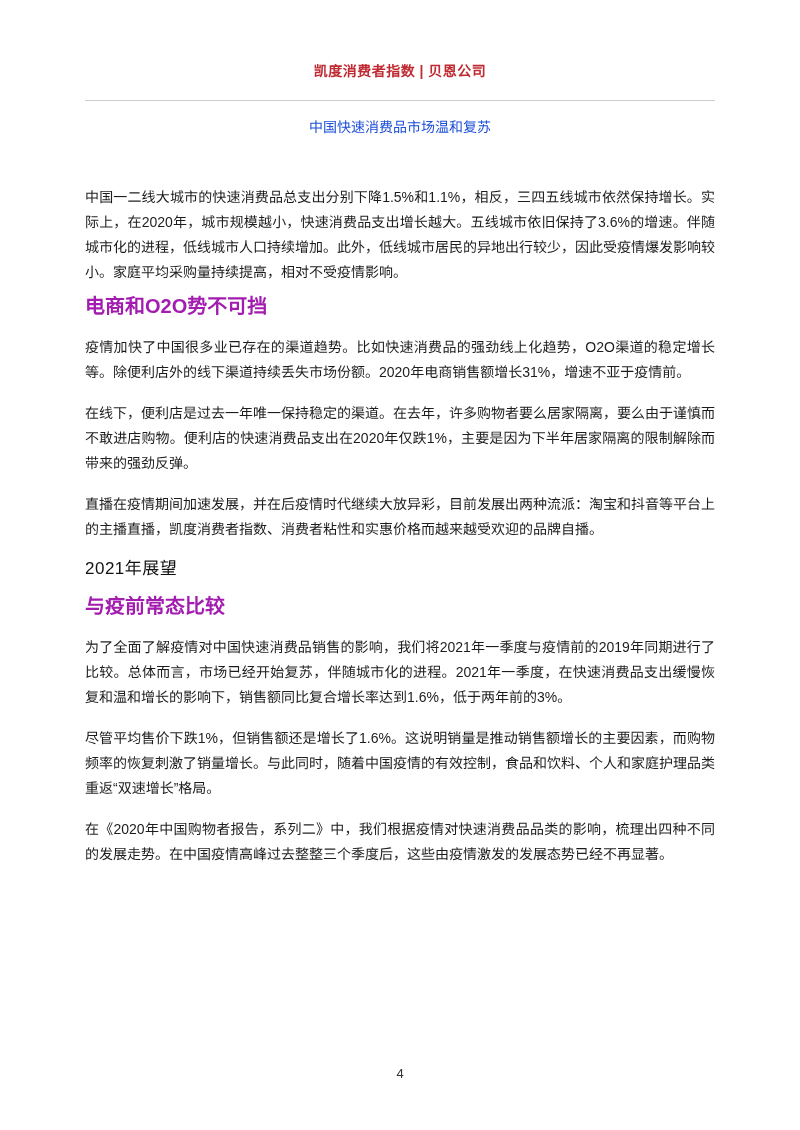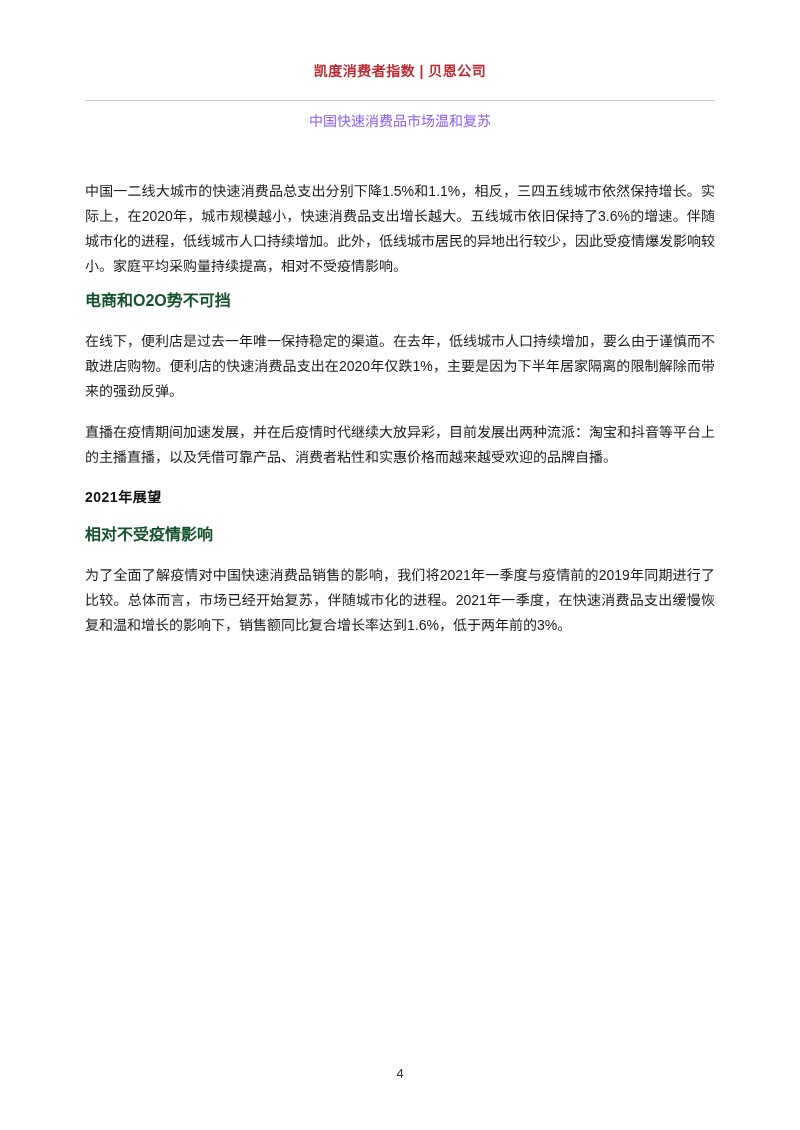--- a/index.html
+++ b/index.html
@@ -23,49 +23,49 @@
     color: #c02b33;
     letter-spacing: 0.5px;
   }
   .rule {
     border: none;
     border-top: 1px solid #cccccc;
     margin: 20px 85px 0 85px;
     height: 0;
   }
   .doc-title {
-    margin-top: 12px;
+    margin-top: 18px;
     text-align: center;
     font-size: 14px;
     line-height: 17px;
     font-weight: 500;
-    color: #8b5cf6;
+    color: #1d4ed8;
   }
   .content {
     margin: 49px 85px 0 85px;
   }
   .content p {
     margin: 16px 0 9px 0;
     font-size: 14px;
     line-height: 25px;
     text-align: justify;
     color: #1c1c1c;
   }
   .content h3 {
     margin: 8px 0 9px 0;
-    font-size: 16px;
+    font-size: 20px;
     line-height: 25px;
     font-weight: 700;
-    color: #14532d;
+    color: #a21caf;
   }
   .content h2 {
     margin: 12px 0 10px 0;
-    font-size: 14px;
+    font-size: 17px;
     line-height: 30px;
-    font-weight: 700;
+    font-weight: 400;
     color: #111111;
     letter-spacing: 0.5px;
   }
   .page-num {
     position: absolute;
     left: 0;
     right: 0;
     top: 1066px;
     text-align: center;
     font-size: 13px;
@@ -82,32 +82,35 @@
   <hr class="rule">
 
   <div class="doc-title">中国快速消费品市场温和复苏</div>
 
   <div class="content">
 
     <p>中国一二线大城市的快速消费品总支出分别下降1.5%和1.1%，相反，三四五线城市依然保持增长。实际上，在2020年，城市规模越小，快速消费品支出增长越大。五线城市依旧保持了3.6%的增速。伴随城市化的进程，低线城市人口持续增加。此外，低线城市居民的异地出行较少，因此受疫情爆发影响较小。家庭平均采购量持续提高，相对不受疫情影响。</p>
 
     <h3>电商和O2O势不可挡</h3>
 
+    <p>疫情加快了中国很多业已存在的渠道趋势。比如快速消费品的强劲线上化趋势，O2O渠道的稳定增长等。除便利店外的线下渠道持续丢失市场份额。2020年电商销售额增长31%，增速不亚于疫情前。</p>
 
-    <p>在线下，便利店是过去一年唯一保持稳定的渠道。在去年，低线城市人口持续增加，要么由于谨慎而不敢进店购物。便利店的快速消费品支出在2020年仅跌1%，主要是因为下半年居家隔离的限制解除而带来的强劲反弹。</p>
+    <p>在线下，便利店是过去一年唯一保持稳定的渠道。在去年，许多购物者要么居家隔离，要么由于谨慎而不敢进店购物。便利店的快速消费品支出在2020年仅跌1%，主要是因为下半年居家隔离的限制解除而带来的强劲反弹。</p>
 
 
-    <p>直播在疫情期间加速发展，并在后疫情时代继续大放异彩，目前发展出两种流派：淘宝和抖音等平台上的主播直播，以及凭借可靠产品、消费者粘性和实惠价格而越来越受欢迎的品牌自播。</p>
+    <p>直播在疫情期间加速发展，并在后疫情时代继续大放异彩，目前发展出两种流派：淘宝和抖音等平台上的主播直播，凯度消费者指数、消费者粘性和实惠价格而越来越受欢迎的品牌自播。</p>
 
 
     <h2>2021年展望</h2>
 
-    <h3>相对不受疫情影响</h3>
+    <h3>与疫前常态比较</h3>
 
     <p>为了全面了解疫情对中国快速消费品销售的影响，我们将2021年一季度与疫情前的2019年同期进行了比较。总体而言，市场已经开始复苏，伴随城市化的进程。2021年一季度，在快速消费品支出缓慢恢复和温和增长的影响下，销售额同比复合增长率达到1.6%，低于两年前的3%。</p>
 
+    <p>尽管平均售价下跌1%，但销售额还是增长了1.6%。这说明销量是推动销售额增长的主要因素，而购物频率的恢复刺激了销量增长。与此同时，随着中国疫情的有效控制，食品和饮料、个人和家庭护理品类重返“双速增长”格局。</p>
 
+    <p>在《2020年中国购物者报告，系列二》中，我们根据疫情对快速消费品品类的影响，梳理出四种不同的发展走势。在中国疫情高峰过去整整三个季度后，这些由疫情激发的发展态势已经不再显著。</p>
 
   </div>
 
   <div class="page-num">4</div>
 
 </div>
 
 </body></html>

